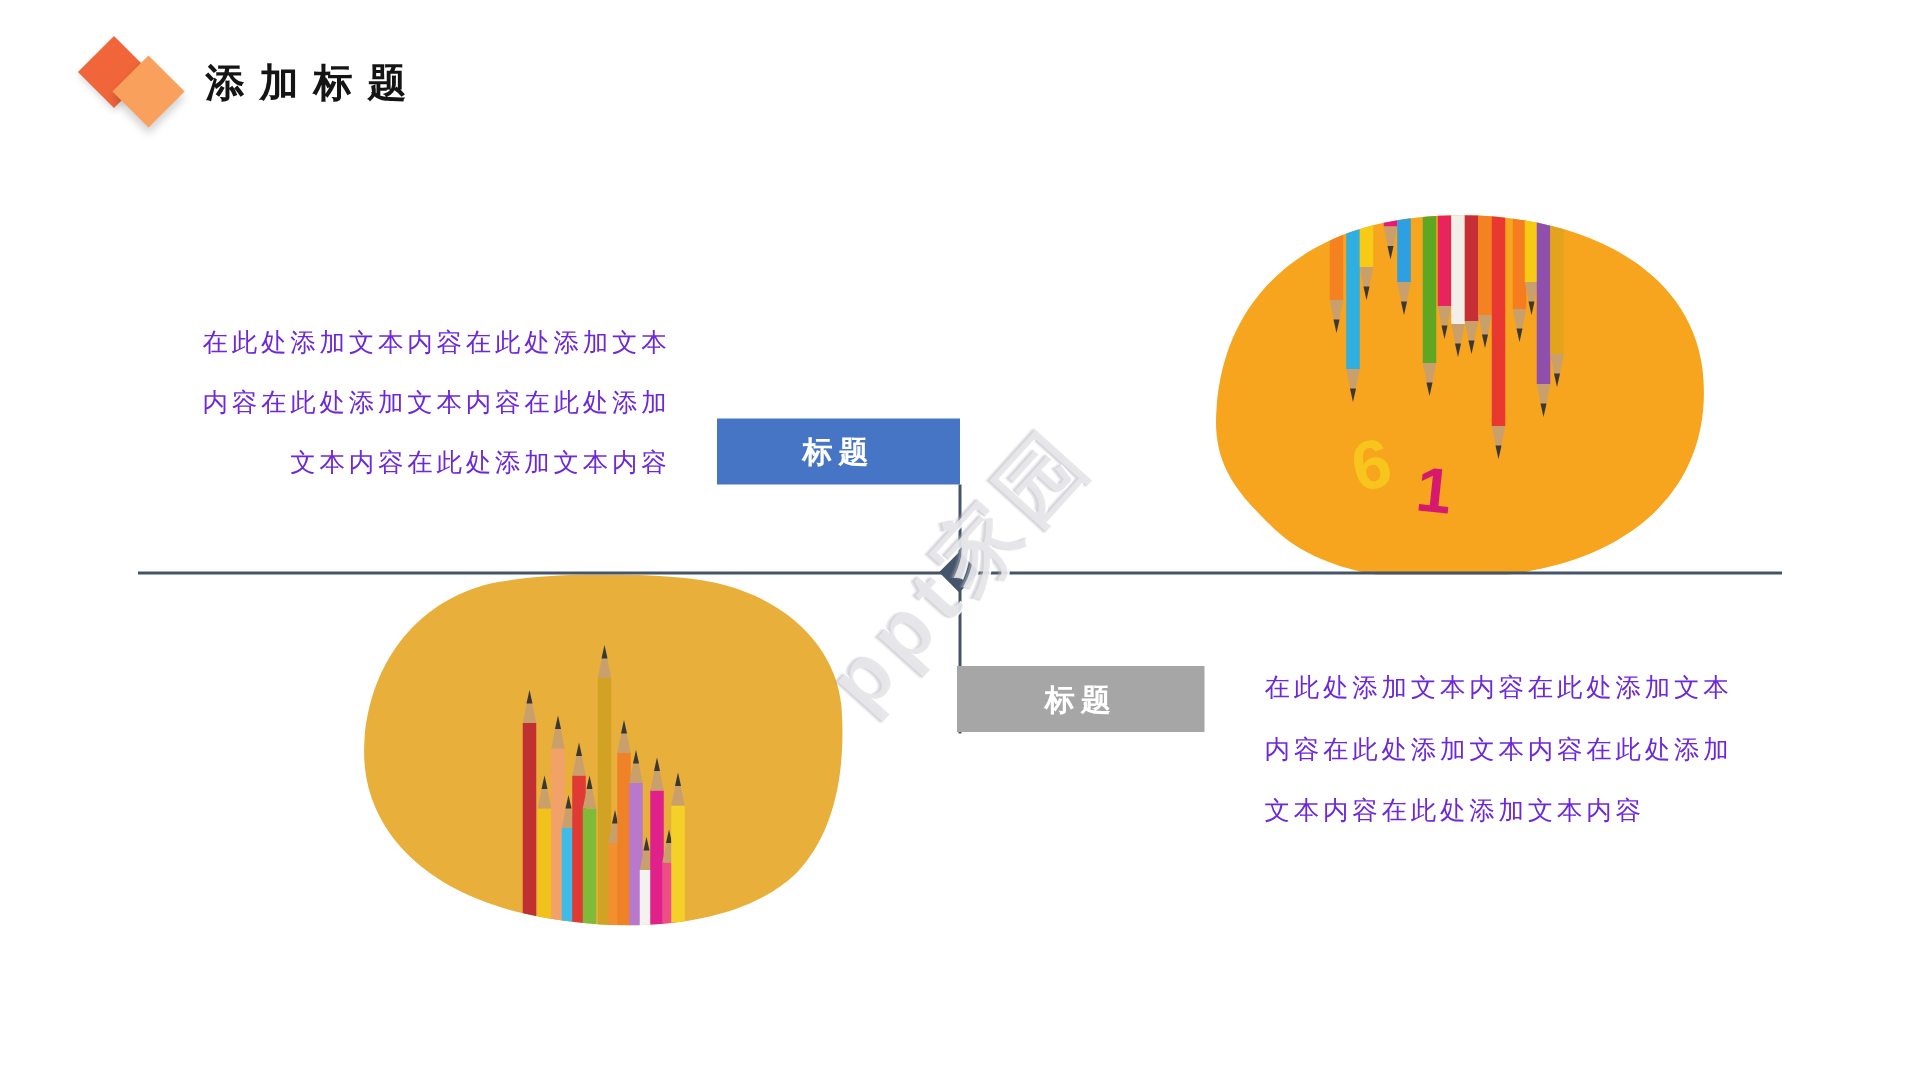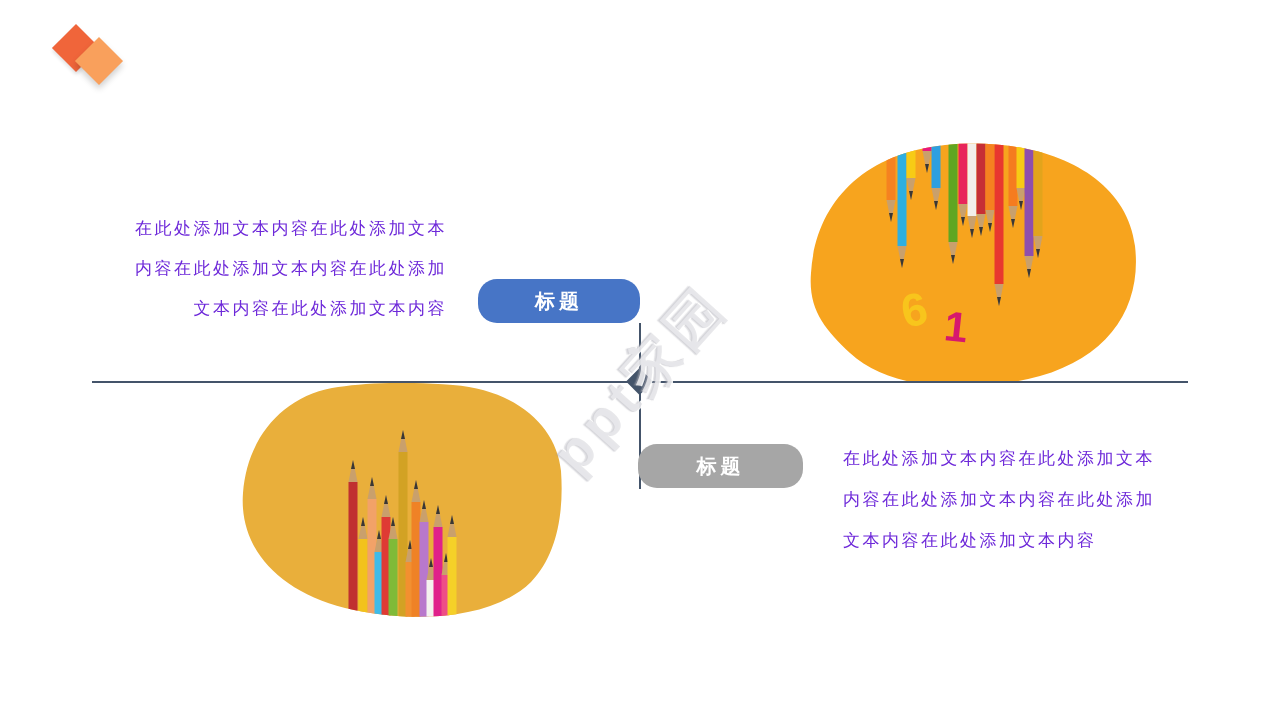--- a/index.html
+++ b/index.html
@@ -10,21 +10,21 @@
   .header{position:absolute;left:55px;top:22px;display:flex;align-items:center;}
   .logo{position:relative;width:72px;height:66px;}
   .logo .d{position:absolute;width:34px;height:34px;transform:rotate(45deg);}
   .logo .d.back{left:4px;top:9px;box-shadow:2px 2px 4px rgba(0,0,0,.12);}
   .logo .d.front{left:27px;top:22px;box-shadow:3px 3px 6px rgba(0,0,0,.18);}
   .title{font-size:26px;font-weight:bold;letter-spacing:10px;color:#141414;margin:0 0 0 10px;}
   .h-line{position:absolute;left:92px;top:381px;width:1096px;height:2px;z-index:6;}
   .v-line{position:absolute;left:639px;top:323px;width:2px;height:166px;z-index:5;}
   .node{position:absolute;left:630px;top:372px;width:19px;height:19px;transform:rotate(45deg);z-index:7;}
   .label{position:absolute;height:44px;display:flex;align-items:center;justify-content:center;
-         color:#ffffff;font-size:20px;font-weight:bold;letter-spacing:4px;z-index:8;border-radius:19px;}
+         color:#ffffff;font-size:20px;font-weight:bold;letter-spacing:4px;z-index:8;}
   .label-top{left:478px;top:279px;width:162px;}
   .label-bottom{left:638px;top:444px;width:165px;}
   .textblock{position:absolute;font-size:17px;letter-spacing:2.5px;color:#6d28d9;z-index:4;}
   .text-top{left:100px;top:209px;width:347px;text-align:right;line-height:40px;}
   .text-bottom{left:843px;top:438px;width:345px;text-align:left;line-height:41px;}
   .blob{position:absolute;z-index:2;}
   #blob-top{left:805px;top:138px;}
   #blob-bottom{left:240px;top:383px;}
   .watermark{
     position:absolute;left:505px;top:252px;width:270px;height:256px;
@@ -38,20 +38,21 @@
 </head>
 <body>
 
 <div class="slide">
 
   <header class="header">
     <div class="logo">
       <span class="d back" style="background: rgb(240, 101, 58);"></span>
       <span class="d front" style="background: rgb(249, 160, 92);"></span>
     </div>
+    <h1 class="title">添加标题</h1>
   </header>
 
   <svg id="blob-top" class="blob" viewBox="0 0 335 245" width="335" height="245">
       <defs>
         <clipPath id="blob-top-clip">
           <path d="M 6,135 C 10,68 55,16 140,7 C 228,-2 320,30 330,108 C 337,168 305,218 235,238 C 168,256 85,253 45,215 C 20,191 3,172 6,135 Z"></path>
         </clipPath>
       </defs>
       <path d="M 6,135 C 10,68 55,16 140,7 C 228,-2 320,30 330,108 C 337,168 305,218 235,238 C 168,256 85,253 45,215 C 20,191 3,172 6,135 Z" fill="#F7A41E"></path>
       <g clip-path="url(#blob-top-clip)">

